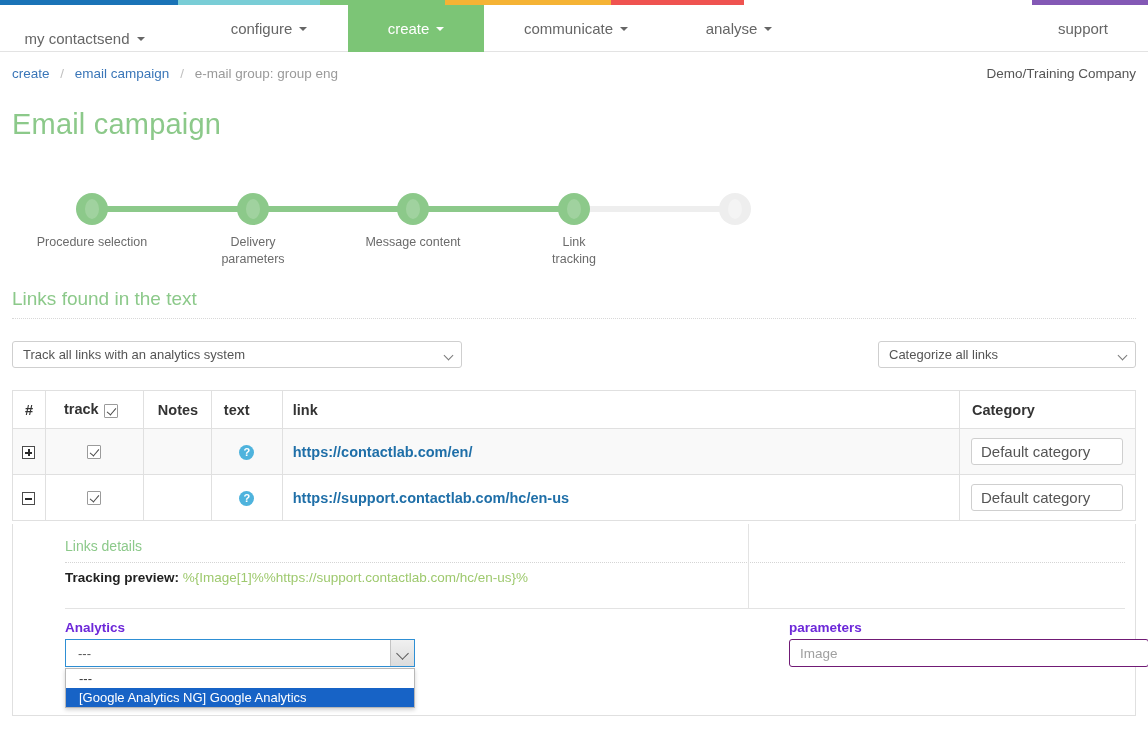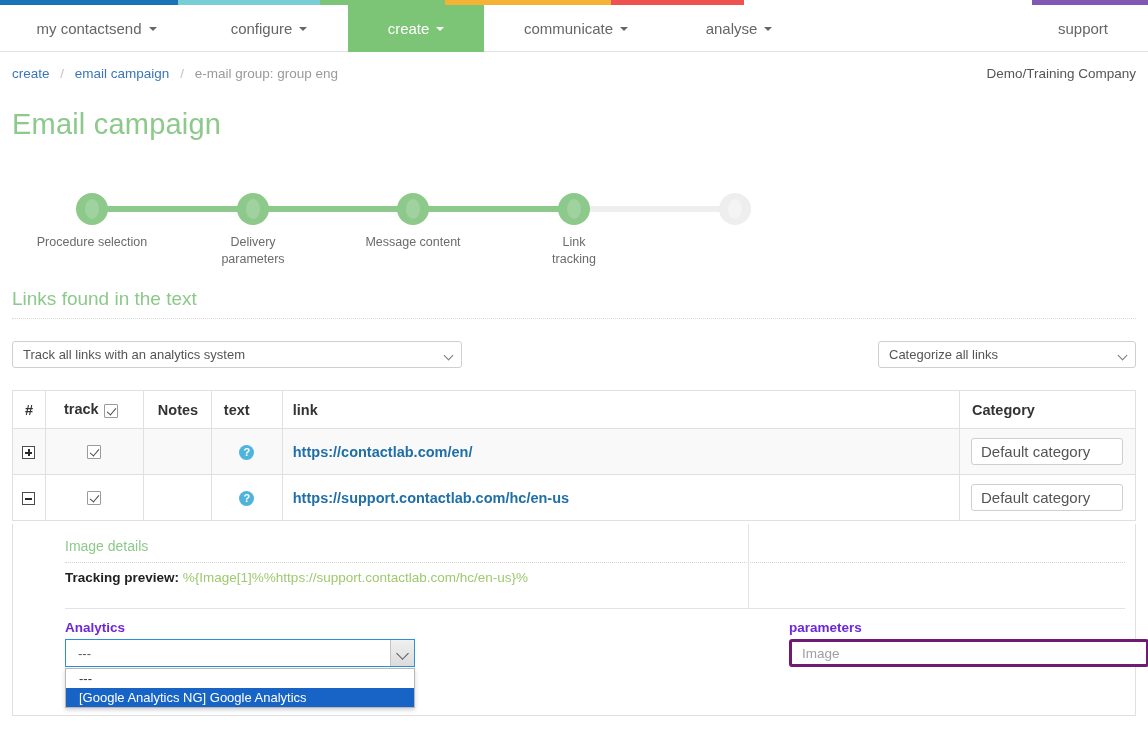--- a/index.html
+++ b/index.html
@@ -314,21 +314,21 @@
     font-size: 13px;
     color: #333;
     cursor: pointer;
     white-space: nowrap;
   }
   .dd-opt.selected { background: #1763c6; color: #ffffff; }
 
   .text-input {
     position: absolute; left: 776px; top: 115px;
     width: 360px; height: 28px;
-    border: 3px solid #701a75;
+    border: 1px solid #701a75;
     border-radius: 3px;
     background: #ffffff;
     font-size: 13.5px;
     color: #999;
     padding: 0 10px;
     outline: none;
     font-family: "Liberation Sans", sans-serif;
   }
   .text-input::placeholder { color: #a0a0a0; }
 
@@ -345,21 +345,21 @@
     <span style="width: 193px; background: rgb(26, 115, 183);"></span>
     <span style="width: 155px; background: rgb(121, 205, 214);"></span>
     <span style="width: 136px; background: rgb(124, 197, 118);"></span>
     <span style="width: 180px; background: rgb(245, 179, 53);"></span>
     <span style="width: 145px; background: rgb(239, 83, 80);"></span>
     <span style="width: 313px; background: rgb(255, 255, 255);"></span>
     <span style="width: 126px; background: rgb(131, 88, 181);"></span>
   </div>
 
 <div class="navbar" id="navbar">
-    <div class="nav-item" style="left: 14px; width: 165px;">
+    <div class="nav-item" style="left: 2px; width: 165px; margin-top: 10px;">
       <span>my contactsend</span>
       <span class="caret"></span>
     </div>
     <div class="nav-item" style="left: 205px; width: 128px;">
       <span>configure</span>
       <span class="caret"></span>
     </div>
     <div class="nav-item active" style="left: 348px; width: 136px;">
       <span>create</span>
       <span class="caret"></span>
@@ -459,21 +459,21 @@
           <div class="cat-sel">
             <span>Default category</span>
             <span class="chev"></span>
           </div>
         </td>
       </tr>
     </tbody>
 </table>
 
 <div class="details">
-  <div class="details-head">Image details</div>
+  <div class="details-head">Links details</div>
   <div class="details-rule"></div>
 
   <div class="tracking-row">
     <b>Tracking preview:</b>
     <span class="val">%{Image[1]%%https://support.contactlab.com/hc/en-us}%</span>
   </div>
 
   <div class="details-rule2"></div>
   <div class="vdiv"></div>
 

